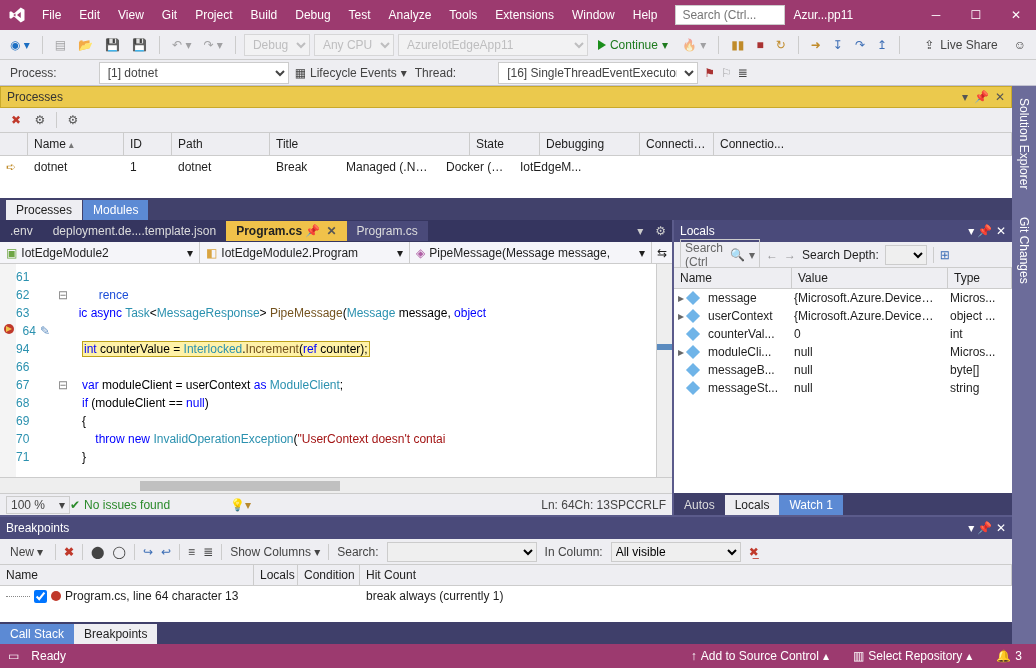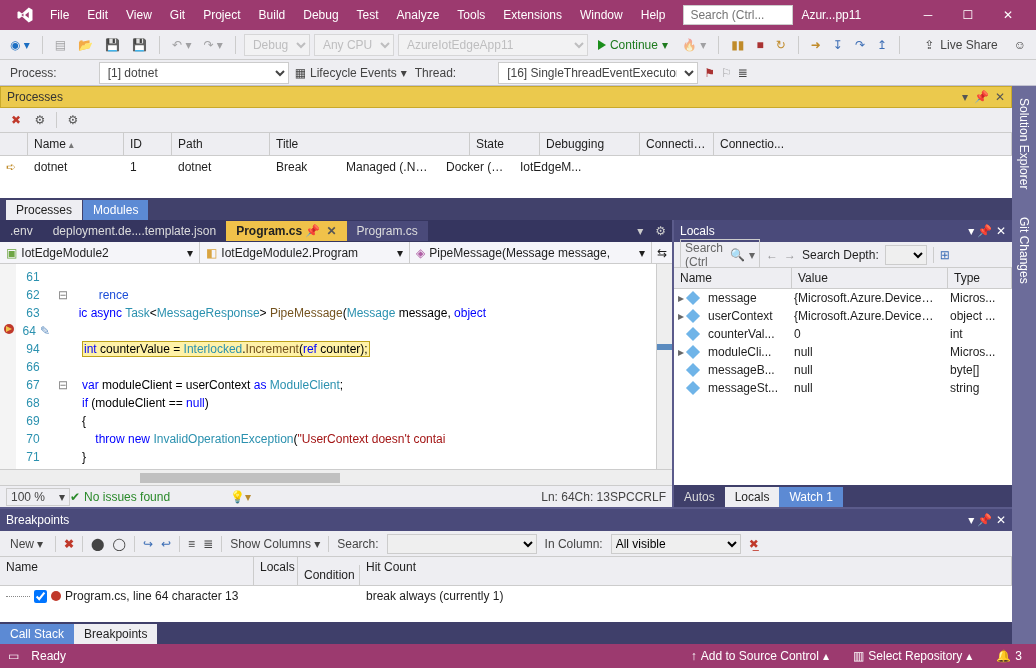--- a/index.html
+++ b/index.html
@@ -1,17 +1,17 @@
 <!DOCTYPE html>
 <html><head>
 <meta charset="utf-8">
 <style>
 * { margin:0; padding:0; box-sizing:border-box; font-family:"Segoe UI",Arial,sans-serif; font-size:12px; user-select:none; }
 body { width:1036px; height:668px; background:#5b5b8b; display:flex; flex-direction:column; overflow:hidden; color:#1e1e1e; }
-.titlebar { height:30px; background:#9c3a6f; display:flex; align-items:center; padding:0 8px; color:#fff; }
+.titlebar { height:30px; background:#9c3a6f; display:flex; align-items:center; padding:0 0; color:#fff; }
 .titlebar .vs-logo { width:22px; height:22px; margin:0 6px; display:flex; align-items:center; justify-content:center; }
 .titlebar .menus { display:flex; gap:2px; }
 .titlebar .menus span { padding:4px 8px; cursor:default; }
 .titlebar .search { margin-left:10px; background:#fff; color:#555; padding:2px 6px; width:110px; border:1px solid #ccc; }
 .titlebar .solname { margin-left:8px; color:#fff; white-space:nowrap; }
 .titlebar .winbtns { margin-left:auto; display:flex; }
 .titlebar .winbtns div { width:40px; height:30px; display:flex; align-items:center; justify-content:center; }
 
 .toolbar { height:30px; background:#eeeef2; border-bottom:1px solid #ccc; display:flex; align-items:center; padding:0 6px; gap:4px; }
 .toolbar .sep { width:1px; height:18px; background:#ccc; margin:0 4px; }
@@ -51,21 +51,21 @@
 .doc-tabs .dtab .x { margin-left:6px; color:#555;}
 .doc-tabs .spacer{flex:1;}
 .doc-tabs .gear{padding:3px 6px;color:#ccc;}
 
 .nav-bar { height:22px; background:#f5f5f9; border-bottom:1px solid #ccc; display:flex; }
 .nav-bar .nc { flex:1; border-right:1px solid #ccc; display:flex; align-items:center; padding:0 6px; gap:4px; overflow:hidden;}
 .nav-bar .nc:last-child{border-right:none;}
 
 .editor { flex:1; display:flex; background:#fff; overflow:hidden; position:relative; font-family:Consolas,monospace; font-size:13px; }
 .gut { width:16px; background:#f4f4f4;}
-.lnums { width:40px; background:#fff; color:#2b91af; text-align:center; padding:4px 6px 0 0; line-height:18px;}
+.lnums { width:40px; background:#fff; color:#2b91af; text-align:left; padding:4px 6px 0 0; line-height:18px;}
 .fold { width:14px; background:#fff; color:#888; padding-top:4px; line-height:18px; text-align:center;}
 .codearea { flex:1; padding:4px 0 0 2px; line-height:18px; white-space:pre; color:#000; overflow:hidden;}
 .kw { color:#0000ff; } .typ { color:#2b91af; } .str { color:#a31515; } .mtd{color:#74531f;}
 .hl { background:#fff2a8; border:1px solid #bda21a; padding:0 1px;}
 .scrollbar-h{height:16px;background:#eee;border-top:1px solid #ccc;display:flex;align-items:center;}
 .scrollbar-h .thumb{height:10px;background:#c0c0c0;margin-left:140px;width:200px;}
 
 .status-ed { height:22px; background:#eeeef2; border-top:1px solid #ccc; display:flex; align-items:center; padding:0 6px; gap:0; color:#444;}
 .status-ed .zoom{width:64px;border:1px solid #ccc;padding:1px 4px;display:flex;align-items:center;justify-content:space-between;}
 .status-ed .ok{color:#2a8a2a; display:flex; align-items:center; gap:4px;}
@@ -434,21 +434,21 @@
       <div style="width:1px;height:16px;background:#ccc;"></div>
       <span>Search:</span>
       <select style="width:150px;"></select>
       <span>In Column:</span>
       <select style="width:130px;"><option>All visible</option></select>
       <span style="color:#c0392b;">✖̲</span>
     </div>
     <div class="bp-grid-hdr">
       <div style="width:254px;">Name</div>
       <div style="width:44px;">Locals</div>
-      <div style="width:62px;margin-top:8px;">Condition</div>
+      <div style="width:62px;">Condition</div>
       <div style="flex:1;">Hit Count</div>
     </div>
     <div class="bp-row">
       <div class="c" style="width:254px;display:flex;align-items:center;gap:4px;">
         <span style="width:24px;border-bottom:1px dotted #888;"></span>
         <input type="checkbox" checked="" style="">
         <span style="width:10px;height:10px;background:#c0392b;border-radius:50%;"></span>
         <span>Program.cs, line 64 character 13</span>
       </div>
       <div class="c" style="width:44px;"></div>

